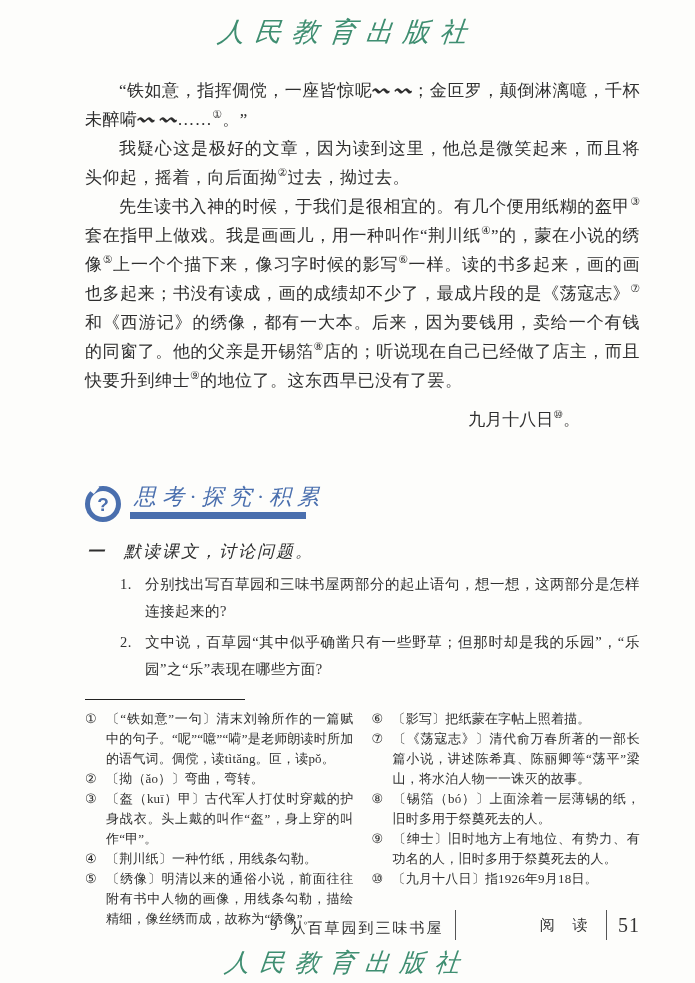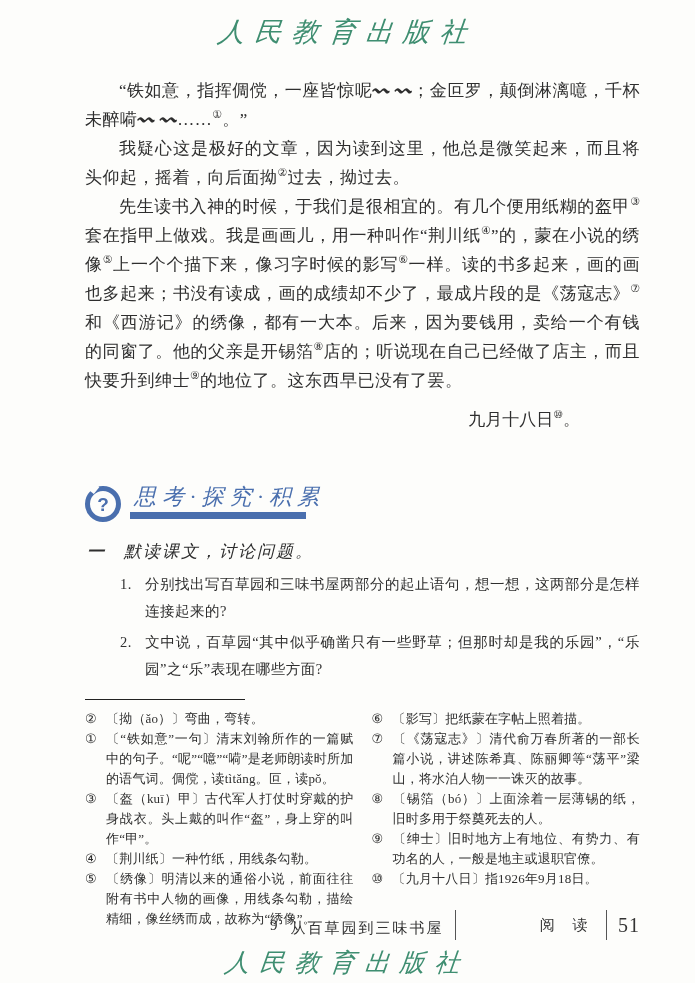--- a/index.html
+++ b/index.html
@@ -121,31 +121,31 @@
       </div>
       <div class="q-item">
         <span class="q-num">2.</span><span>文中说，百草园“其中似乎确凿只有一些野草；但那时却是我的乐园”，“乐园”之“乐”表现在哪些方面?</span>
       </div>
     </div>
 
     <div class="fn-divider"></div>
 
     <div class="footnotes">
       <div class="fn-col">
+        <div class="fn-item"><span class="fn-num">①</span><span>〔“铁如意”一句〕清末刘翰所作的一篇赋中的句子。“呢”“噫”“嗬”是老师朗读时所加的语气词。倜傥，读tìtǎng。叵，读pǒ。</span></div>
         <div class="fn-item"><span class="fn-num">②</span><span>〔拗（ǎo）〕弯曲，弯转。</span></div>
-        <div class="fn-item"><span class="fn-num">①</span><span>〔“铁如意”一句〕清末刘翰所作的一篇赋中的句子。“呢”“噫”“嗬”是老师朗读时所加的语气词。倜傥，读tìtǎng。叵，读pǒ。</span></div>
         <div class="fn-item"><span class="fn-num">③</span><span>〔盔（kuī）甲〕古代军人打仗时穿戴的护身战衣。头上戴的叫作“盔”，身上穿的叫作“甲”。</span></div>
         <div class="fn-item"><span class="fn-num">④</span><span>〔荆川纸〕一种竹纸，用线条勾勒。</span></div>
         <div class="fn-item"><span class="fn-num">⑤</span><span>〔绣像〕明清以来的通俗小说，前面往往附有书中人物的画像，用线条勾勒，描绘精细，像丝绣而成，故称为“绣像”。</span></div>
       </div>
       <div class="fn-col">
         <div class="fn-item"><span class="fn-num">⑥</span><span>〔影写〕把纸蒙在字帖上照着描。</span></div>
         <div class="fn-item"><span class="fn-num">⑦</span><span>〔《荡寇志》〕清代俞万春所著的一部长篇小说，讲述陈希真、陈丽卿等“荡平”梁山，将水泊人物一一诛灭的故事。</span></div>
         <div class="fn-item"><span class="fn-num">⑧</span><span>〔锡箔（bó）〕上面涂着一层薄锡的纸，旧时多用于祭奠死去的人。</span></div>
-        <div class="fn-item"><span class="fn-num">⑨</span><span>〔绅士〕旧时地方上有地位、有势力、有功名的人，一般是地主或退职官僚。</span></div>
+        <div class="fn-item"><span class="fn-num">⑨</span><span>〔绅士〕旧时地方上有地位、有势力、有功名的人，旧时多用于祭奠死去的人。</span></div>
         <div class="fn-item"><span class="fn-num">⑩</span><span>〔九月十八日〕指1926年9月18日。</span></div>
       </div>
     </div>
 
   </div>
 
   <div class="footer">
     <div class="footer-left">
       <span class="footer-lesson-num">9</span>
       <span class="footer-lesson-title">从百草园到三味书屋</span>

